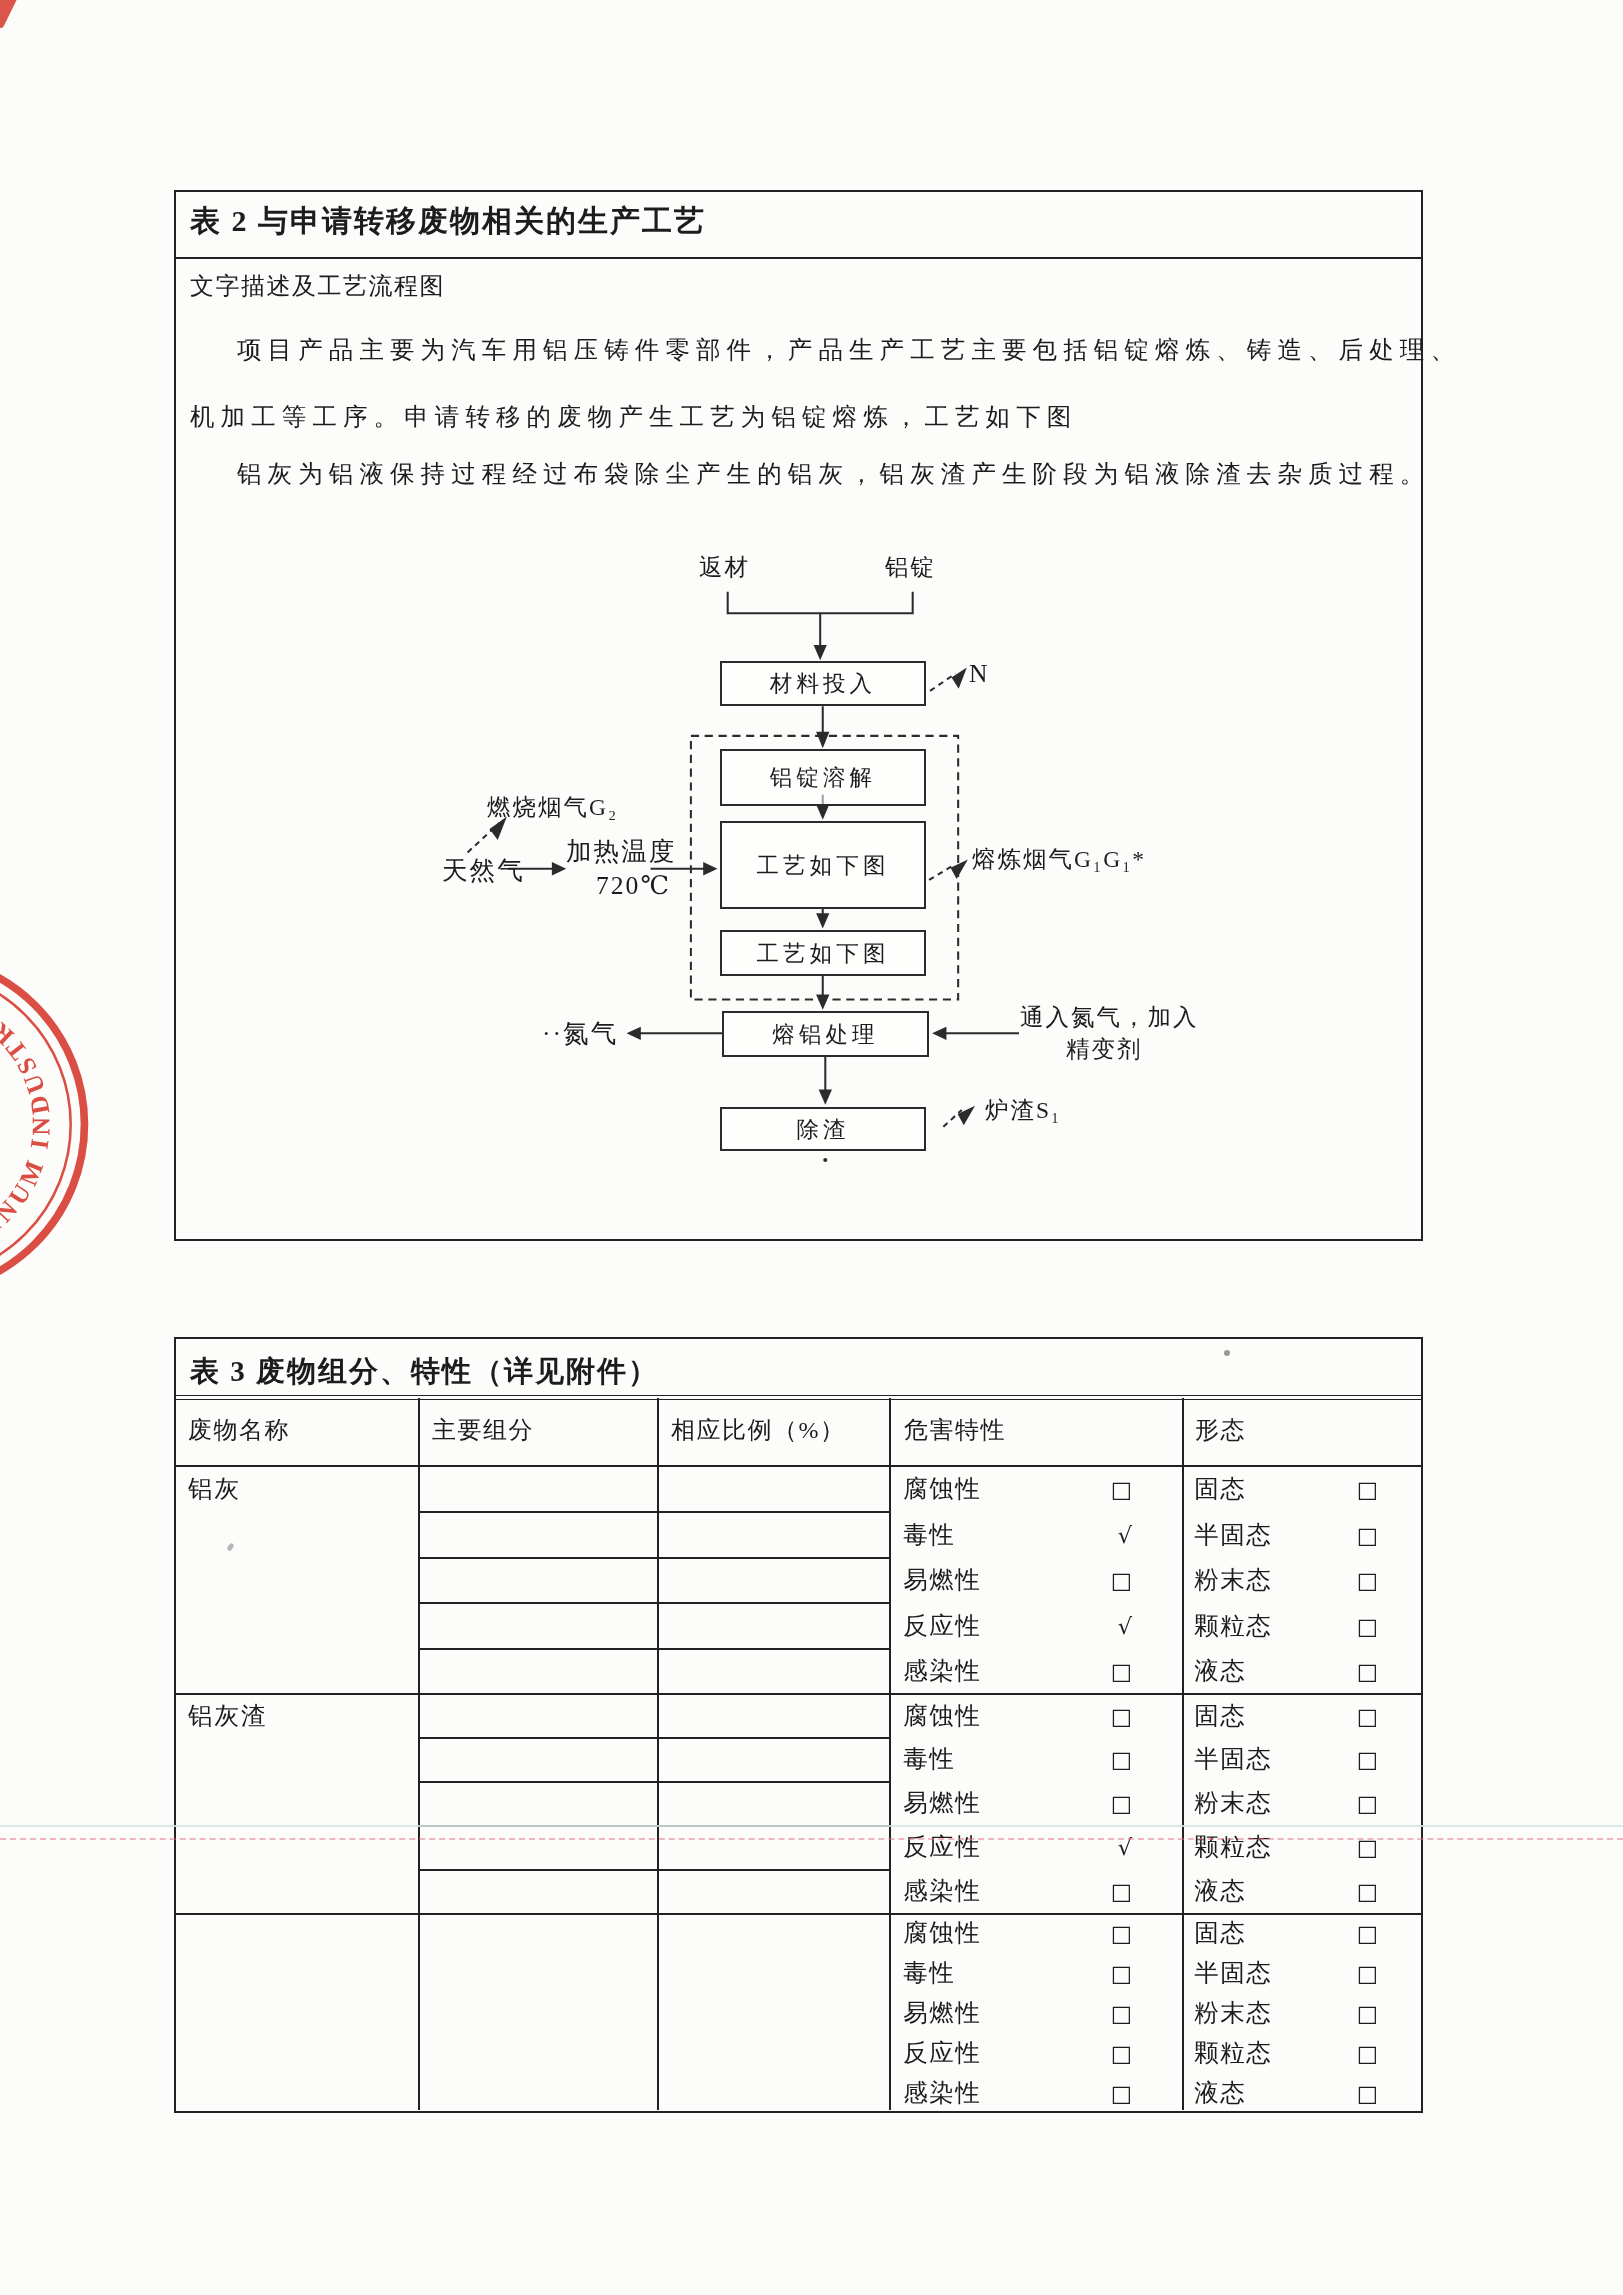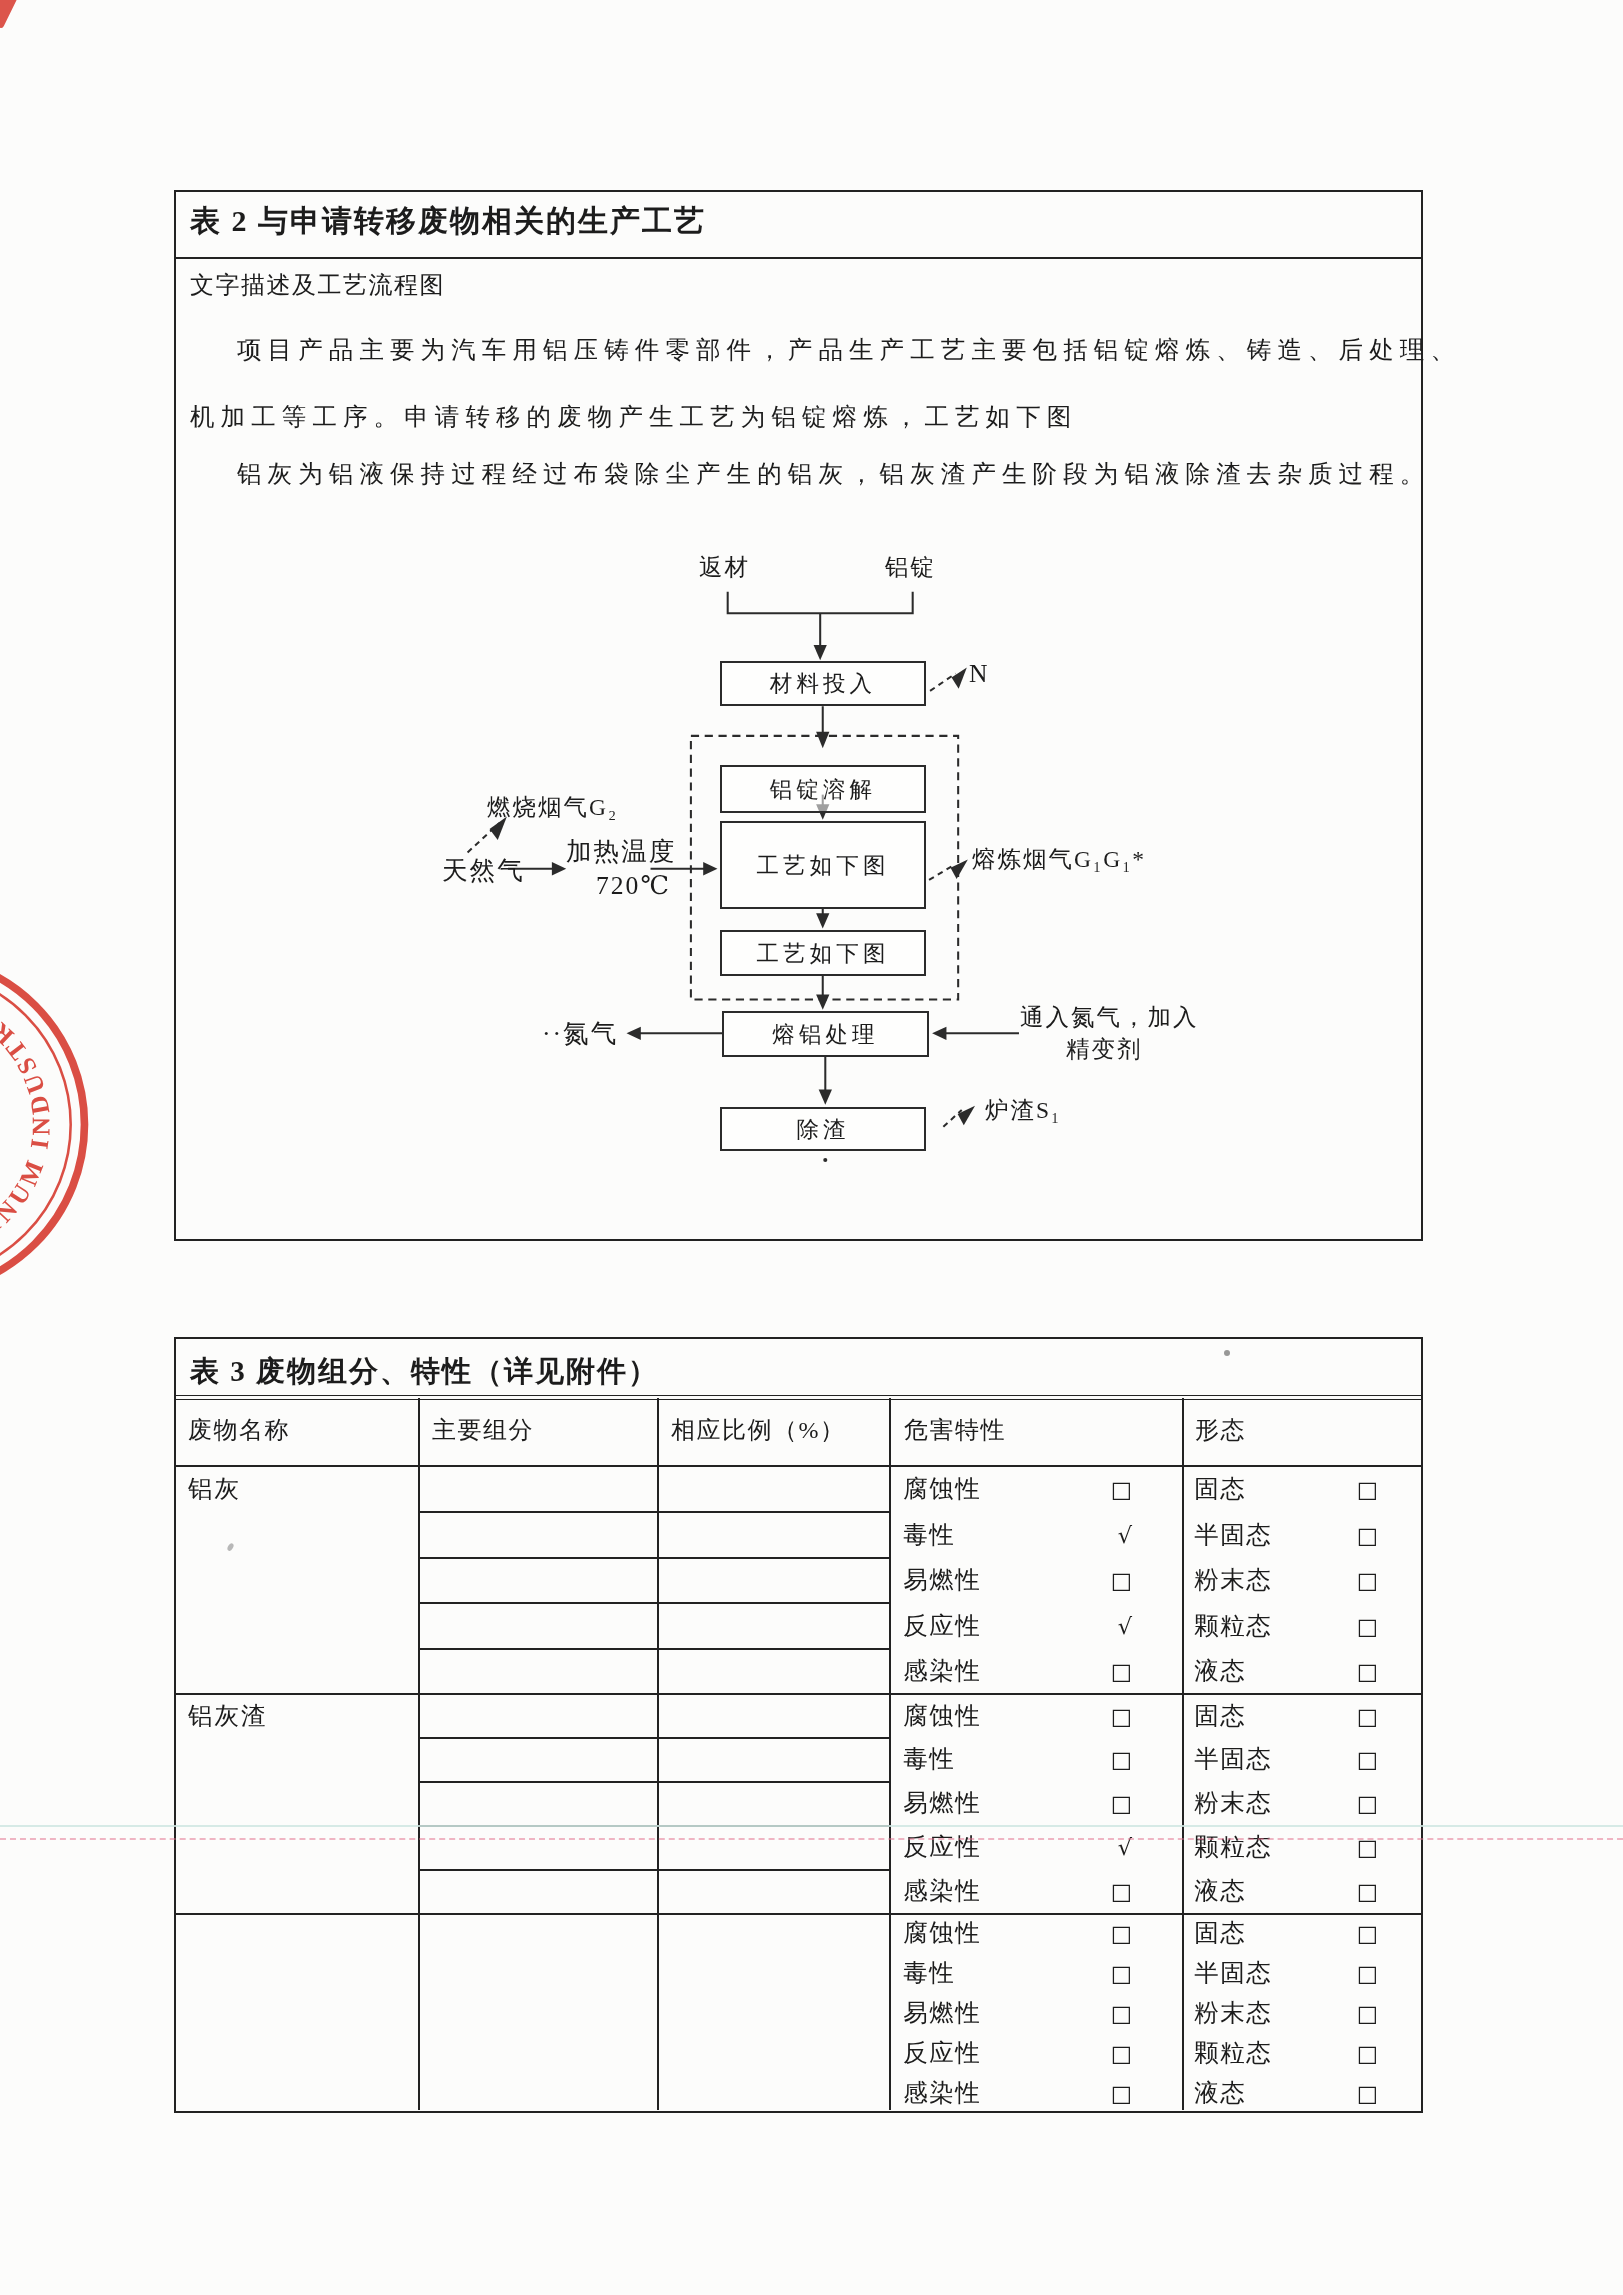--- a/index.html
+++ b/index.html
@@ -6,21 +6,21 @@
   .page{position:relative;width:1623px;height:2295px;background:#fcfcfb;
         font-family:"Liberation Serif","DejaVu Serif",serif;color:#1c1c1c;overflow:hidden;}
   .abs{position:absolute;}
   .frame{position:absolute;border:2px solid #222;box-sizing:border-box;background:transparent;}
   .hr{position:absolute;background:#222;height:1.5px;}
   .vr{position:absolute;background:#222;width:1.5px;}
   .dbl{position:absolute;height:4.6px;border-top:1.5px solid #222;border-bottom:1.5px solid #222;box-sizing:border-box;}
   .lbl{position:absolute;white-space:nowrap;line-height:1.15;}
   .t2title{font-size:30px;font-weight:bold;letter-spacing:2px;}
   .t3title{font-size:29px;font-weight:bold;letter-spacing:2px;}
-  .sect{font-size:24px;letter-spacing:1.5px;font-family:Liberation Mono, monospace;}
+  .sect{font-size:24px;letter-spacing:1.5px;}
   .body{font-size:24.5px;letter-spacing:6.1px;}
   .hdr{font-size:24px;letter-spacing:1.5px;}
   .cellname{font-size:24.5px;letter-spacing:2px;}
   .fbox{position:absolute;border:2px solid #2b2b2b;box-sizing:border-box;display:flex;
         align-items:center;justify-content:center;font-size:22.5px;letter-spacing:4.1px;background:rgba(255,255,255,.55);}
   .flbl{position:absolute;white-space:nowrap;font-size:23.5px;letter-spacing:2px;line-height:1.1;}
   .hline{position:absolute;display:flex;justify-content:space-between;align-items:center;
          font-size:24.5px;letter-spacing:1.5px;box-sizing:border-box;}
   .mark{font-size:22.5px;font-family:"DejaVu Sans","Liberation Sans",sans-serif;letter-spacing:0;}
   .artifact{position:absolute;pointer-events:none;}
@@ -86,21 +86,21 @@
   </svg>
 
   <div class="flbl" style="left:699px;top:555px;">返材</div>
   <div class="flbl" style="left:885px;top:555px;">铝锭</div>
 
   <div class="fbox" style="left:720px;top:661px;width:206px;height:45px;">
     <span>材料投入</span>
   </div>
   <div class="lbl" style="left:969px;top:659px;font-size:25.6px;">N</div>
 
-  <div class="fbox" style="left:720px;top:749px;width:206px;height:48px;margin-top:16px;">
+  <div class="fbox" style="left:720px;top:749px;width:206px;height:57px;">
     <span>铝锭溶解</span>
   </div>
   <div class="fbox" style="left:720px;top:821px;width:206px;height:88px;">
     <span>工艺如下图</span>
   </div>
   <div class="fbox" style="left:720px;top:930px;width:206px;height:46px;">
     <span>工艺如下图</span>
   </div>
   <div class="fbox" style="left:722px;top:1011px;width:207px;height:46px;">
     <span>熔铝处理</span>

